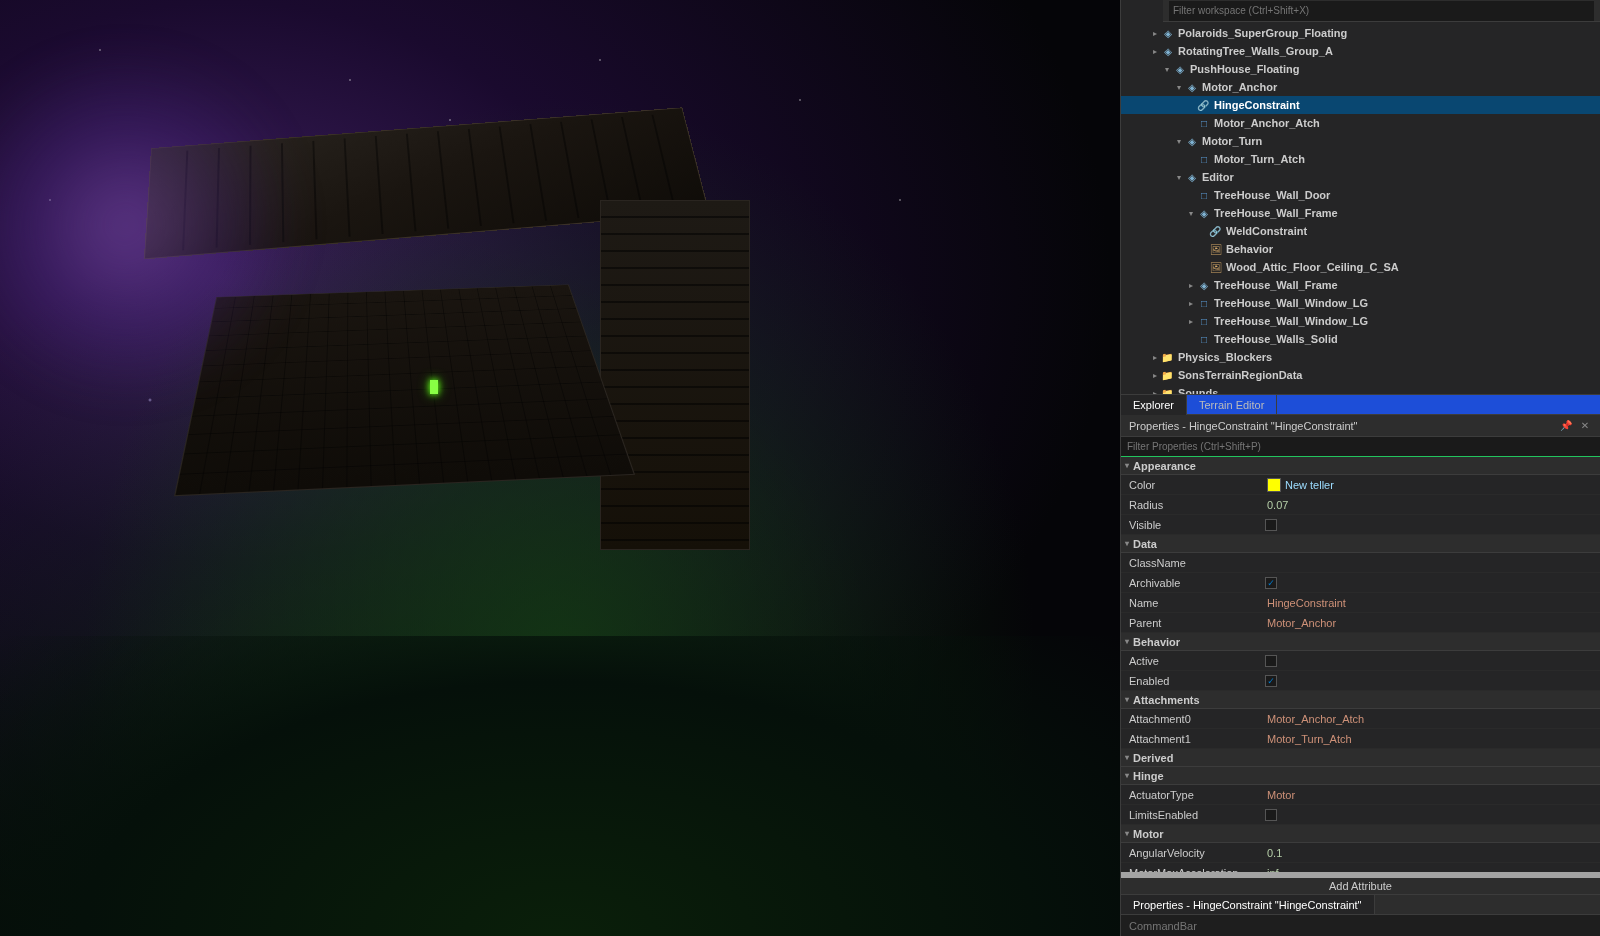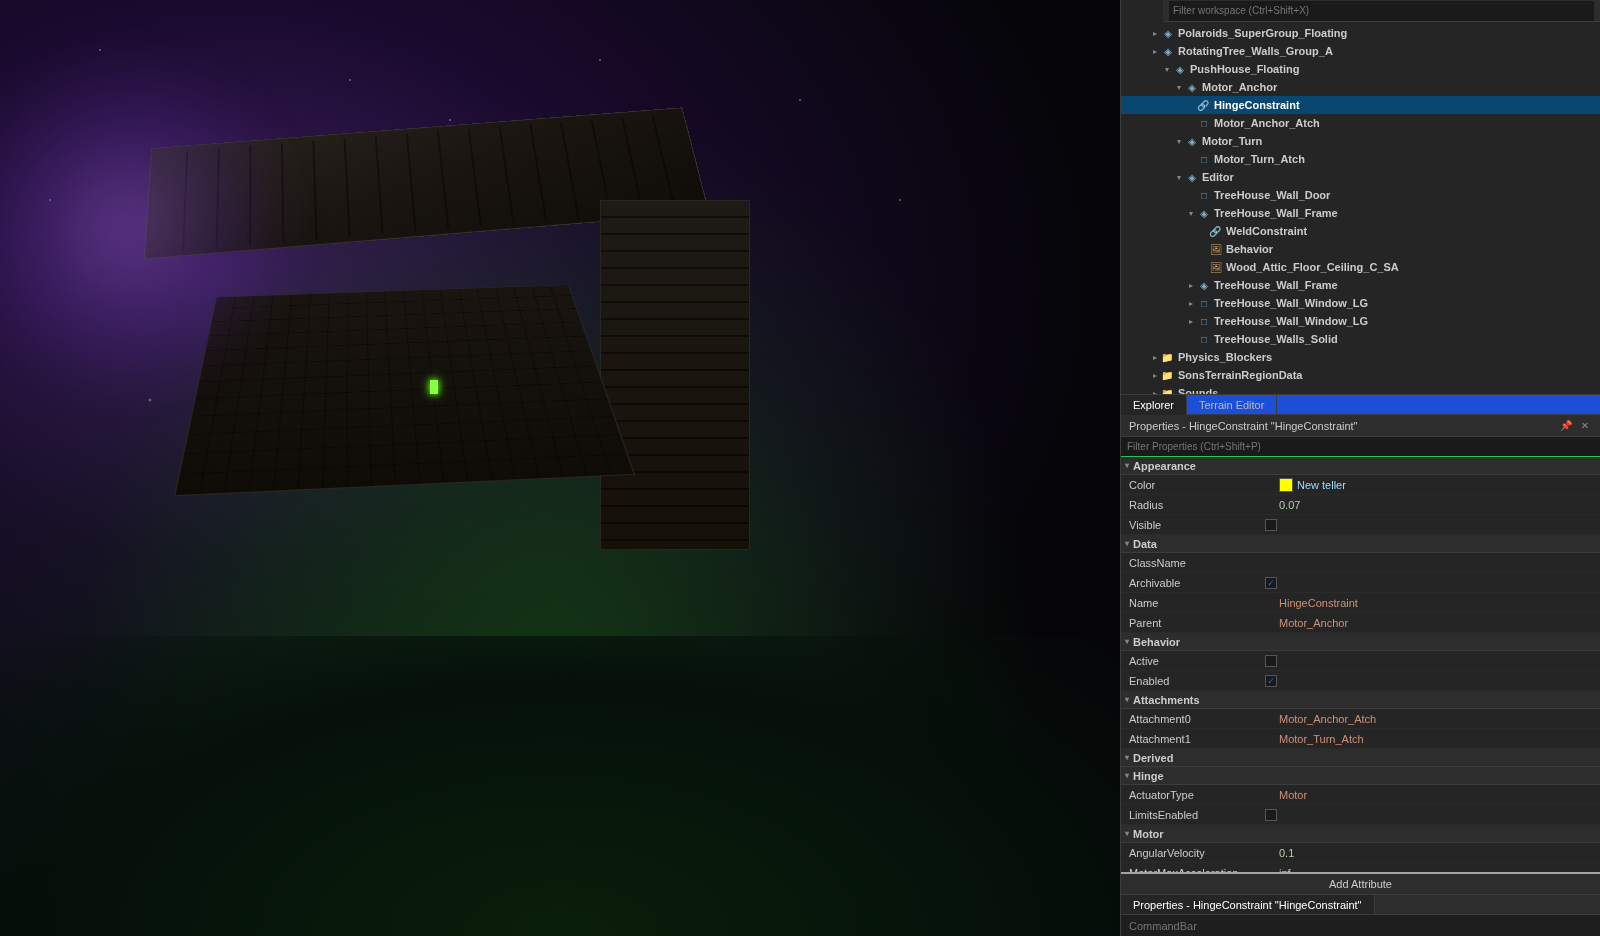--- a/index.html
+++ b/index.html
@@ -405,21 +405,20 @@
       white-space: nowrap;
     }
 
     .prop-value {
       flex: 1;
       padding: 0 6px;
       color: #9cdcfe;
       overflow: hidden;
       text-overflow: ellipsis;
       white-space: nowrap;
-      margin-left: 12px;
     }
 
     .prop-value.text-val { color: #ce9178; }
     .prop-value.num-val { color: #b5cea8; }
 
     .prop-checkbox {
       width: 12px;
       height: 12px;
       border: 1px solid #555;
       background: #1a1a1a;
@@ -443,21 +442,21 @@
       border: 1px solid #555;
       margin-right: 4px;
       flex-shrink: 0;
     }
 
     
     #add-attribute-btn {
       height: 22px;
       background: #2d2d2d;
       border: none;
-      border-top: 2px solid #a3a3a3;
+      border-top: 6px solid #a3a3a3;
       color: #cccccc;
       font-size: 11px;
       width: 100%;
       cursor: pointer;
       text-align: center;
       display: flex;
       align-items: center;
       justify-content: center;
     }
 

